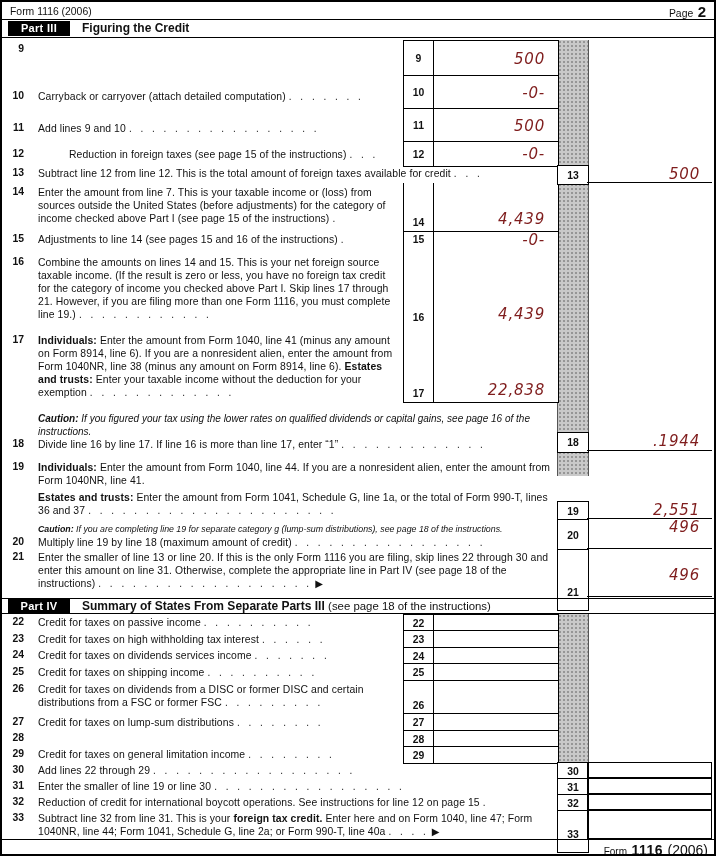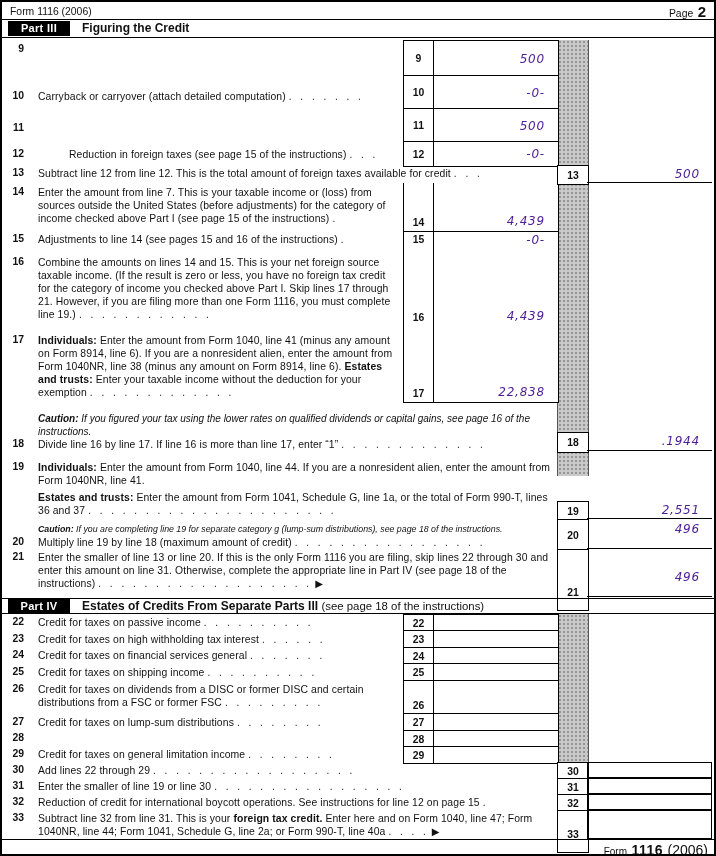--- a/index.html
+++ b/index.html
@@ -34,22 +34,22 @@
   .va-c .nb,.va-c .vb{align-items:center;}
   .va-b .nb,.va-b .vb{align-items:flex-end;padding-bottom:3px;}
   
   .rnum{position:absolute;left:555px;width:30px;border:1px solid #000;background:#fff;
     display:flex;justify-content:center;font-weight:bold;font-size:10.4px;}
   .rval{position:absolute;left:585px;width:125px;border-bottom:1px solid #000;
     display:flex;justify-content:flex-end;padding-right:12px;box-sizing:border-box;}
   .rval.boxed{border:1px solid #000;}
   .va-c2{align-items:center;}
   .va-b2{align-items:flex-end;padding-bottom:12px;}
-  .value{font-family:"DejaVu Sans",sans-serif;font-style:italic;font-size:12px;
-    letter-spacing:0.8px;color:#4c1d95;}
+  .value{font-family:"DejaVu Sans",sans-serif;font-style:italic;font-size:15px;
+    letter-spacing:0.8px;color:#7f1d1d;}
   
   .shade{position:absolute;left:555px;width:30px;background-color:#c9c9c9;
     background-image:radial-gradient(#969696 0.8px,rgba(0,0,0,0) 1px);background-size:4px 4px;
     border-left:1px solid #555;border-right:1px solid #555;}
   .arrow{font-size:10px;line-height:10px;}
   .hdr-small{font-size:10.4px;}
   .pageno{font-weight:bold;font-size:15px;}
   .footer-form{font-size:10px;}
   .footer-num{font-weight:bold;font-size:14px;letter-spacing:0.5px;}
   .footer-yr{font-size:14px;}
@@ -78,20 +78,23 @@
   <div class="shade" style="top:612px;height:148px;"></div>
 
   <div class="abs lineno" style="left:6px;top:41px;width:16px;">9</div>
 
   <div class="abs lineno" style="left:6px;top:88px;width:16px;">10</div>
   <div class="abs desc" style="left:36px;top:88px;width:362px;">
     <span>Carryback or carryover (attach detailed computation)</span> <span class="dots">. . . . . . .</span>
   </div>
 
   <div class="abs lineno" style="left:6px;top:120px;width:16px;">11</div>
+  <div class="abs desc" style="left:36px;top:120px;width:362px;">
+    <span>Add lines 9 and 10</span> <span class="dots">. . . . . . . . . . . . . . . . .</span>
+  </div>
 
   <div class="abs lineno" style="left:6px;top:146px;width:16px;">12</div>
   <div class="abs desc" style="left:36px;top:146px;width:362px;margin-left:31px;">
     <span>Reduction in foreign taxes (see page 15 of the instructions)</span> <span class="dots">. . .</span>
   </div>
 
   <div class="abs lineno" style="left:6px;top:165px;width:16px;">13</div>
   <div class="abs desc" style="left:36px;top:165px;width:515px;white-space:nowrap;">
     <span>Subtract line 12 from line 12. This is the total amount of foreign taxes available for credit</span> <span class="dots">. . .</span>
   </div>
@@ -242,35 +245,35 @@
   <div class="rnum va-b2" style="top:547px;height:48px;">
       <span>21</span>
     </div>
   <div class="rval va-b2" style="top:547px;height:48px;">
       <span class="value">496</span>
     </div>
 
   <div class="hr" style="top:596px;"></div>
   <div class="partbar" style="top:597px;">
     <span class="partbadge">Part IV</span>
-    <span class="parttitle"><span>Estates of Credits From Separate Parts III</span> <span class="partsub">(see page 18 of the instructions)</span></span>
+    <span class="parttitle"><span>Summary of States From Separate Parts III</span> <span class="partsub">(see page 18 of the instructions)</span></span>
   </div>
   <div class="hr" style="top:611px;"></div>
 
   <div class="abs lineno" style="left:6px;top:614px;width:16px;">22</div>
   <div class="abs desc" style="left:36px;top:614px;width:362px;">
     <span>Credit for taxes on passive income</span> <span class="dots">. . . . . . . . . .</span>
   </div>
   <div class="abs lineno" style="left:6px;top:631px;width:16px;">23</div>
   <div class="abs desc" style="left:36px;top:631px;width:362px;">
     <span>Credit for taxes on high withholding tax interest</span> <span class="dots">. . . . . .</span>
   </div>
   <div class="abs lineno" style="left:6px;top:647px;width:16px;">24</div>
   <div class="abs desc" style="left:36px;top:647px;width:362px;">
-    <span>Credit for taxes on financial services general</span> <span class="dots">. . . . . . .</span>
+    <span>Credit for taxes on dividends services income</span> <span class="dots">. . . . . . .</span>
   </div>
   <div class="abs lineno" style="left:6px;top:664px;width:16px;">25</div>
   <div class="abs desc" style="left:36px;top:664px;width:362px;">
     <span>Credit for taxes on shipping income</span> <span class="dots">. . . . . . . . . .</span>
   </div>
   <div class="abs lineno" style="left:6px;top:681px;width:16px;">26</div>
   <div class="abs desc" style="left:36px;top:681px;width:362px;">
     <span>Credit for taxes on dividends from a DISC or former DISC and certain distributions from a FSC or former FSC</span> <span class="dots">. . . . . . . . .</span>
   </div>
   <div class="abs lineno" style="left:6px;top:714px;width:16px;">27</div>

